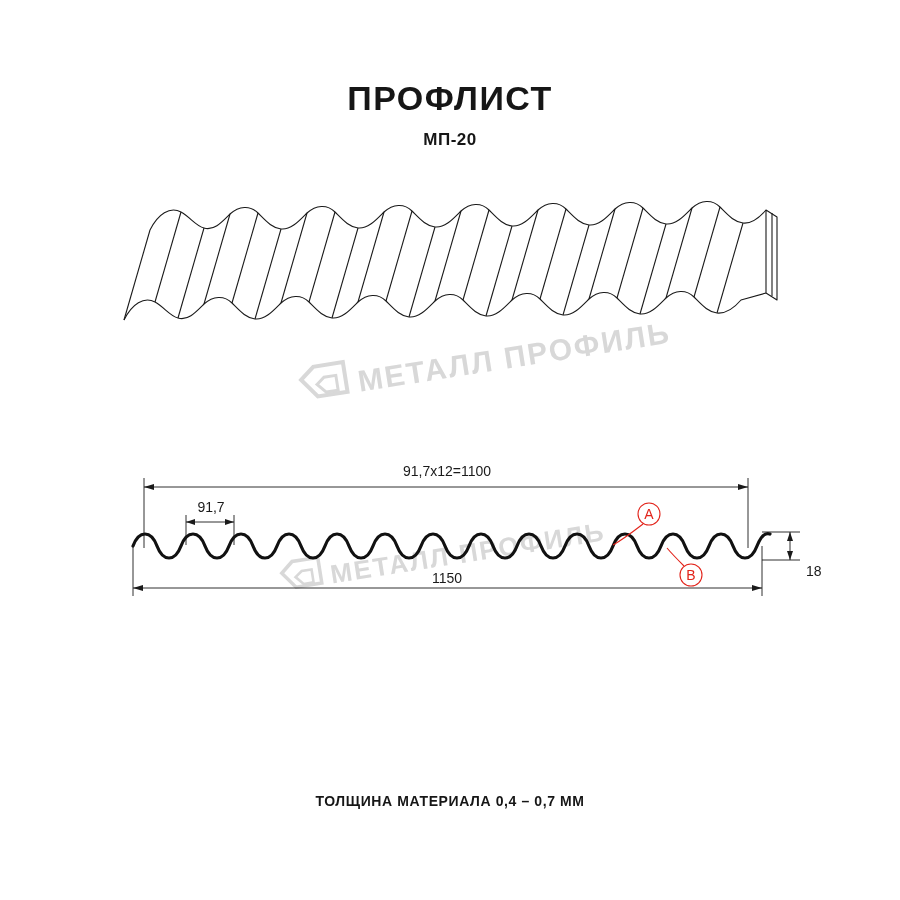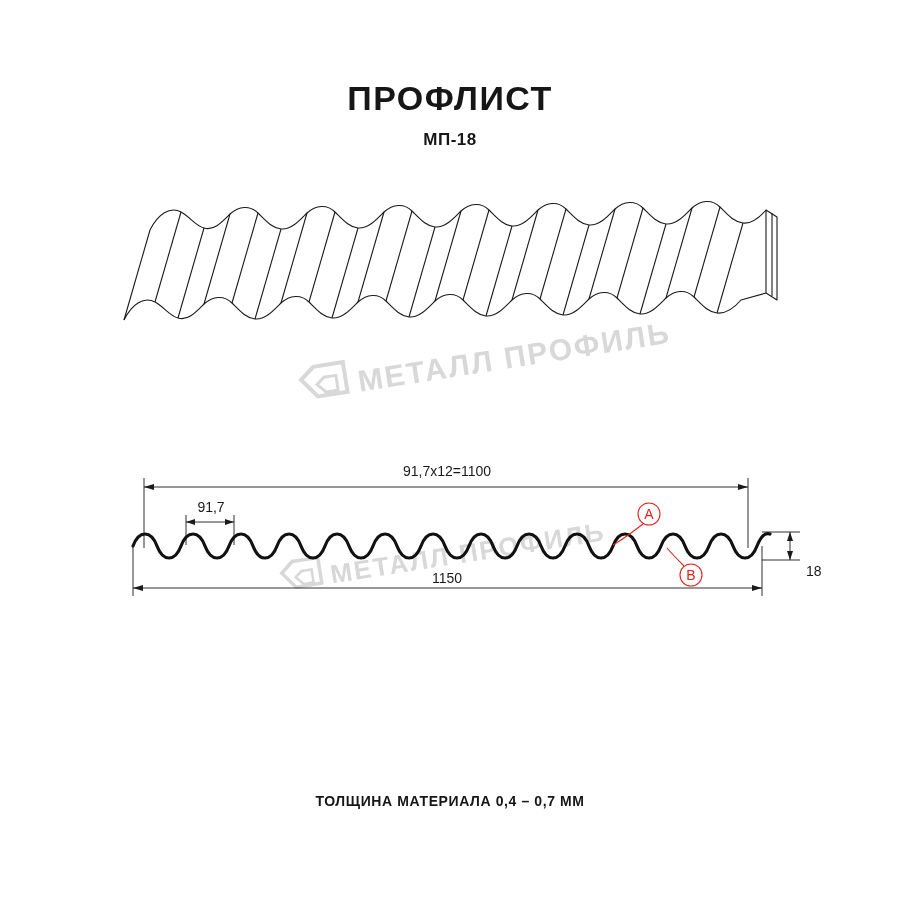--- a/index.html
+++ b/index.html
@@ -96,21 +96,21 @@
     stroke: #e2231a;
     fill: none;
     stroke-width: 1.1;
   }
 </style>
 </head>
 <body>
 
 <div class="title-block">
   <div class="title-main">ПРОФЛИСТ</div>
-  <div class="title-sub">МП-18</div>
+  <div class="title-sub">МП-20</div>
 </div>
 
 <svg class="sheet" viewBox="0 0 900 900">
 
   <g>
 
     <path class="iso-stroke" d="
       M150,230
       C158,214 170,206 181,212
       C190,217 196,226 204,228

